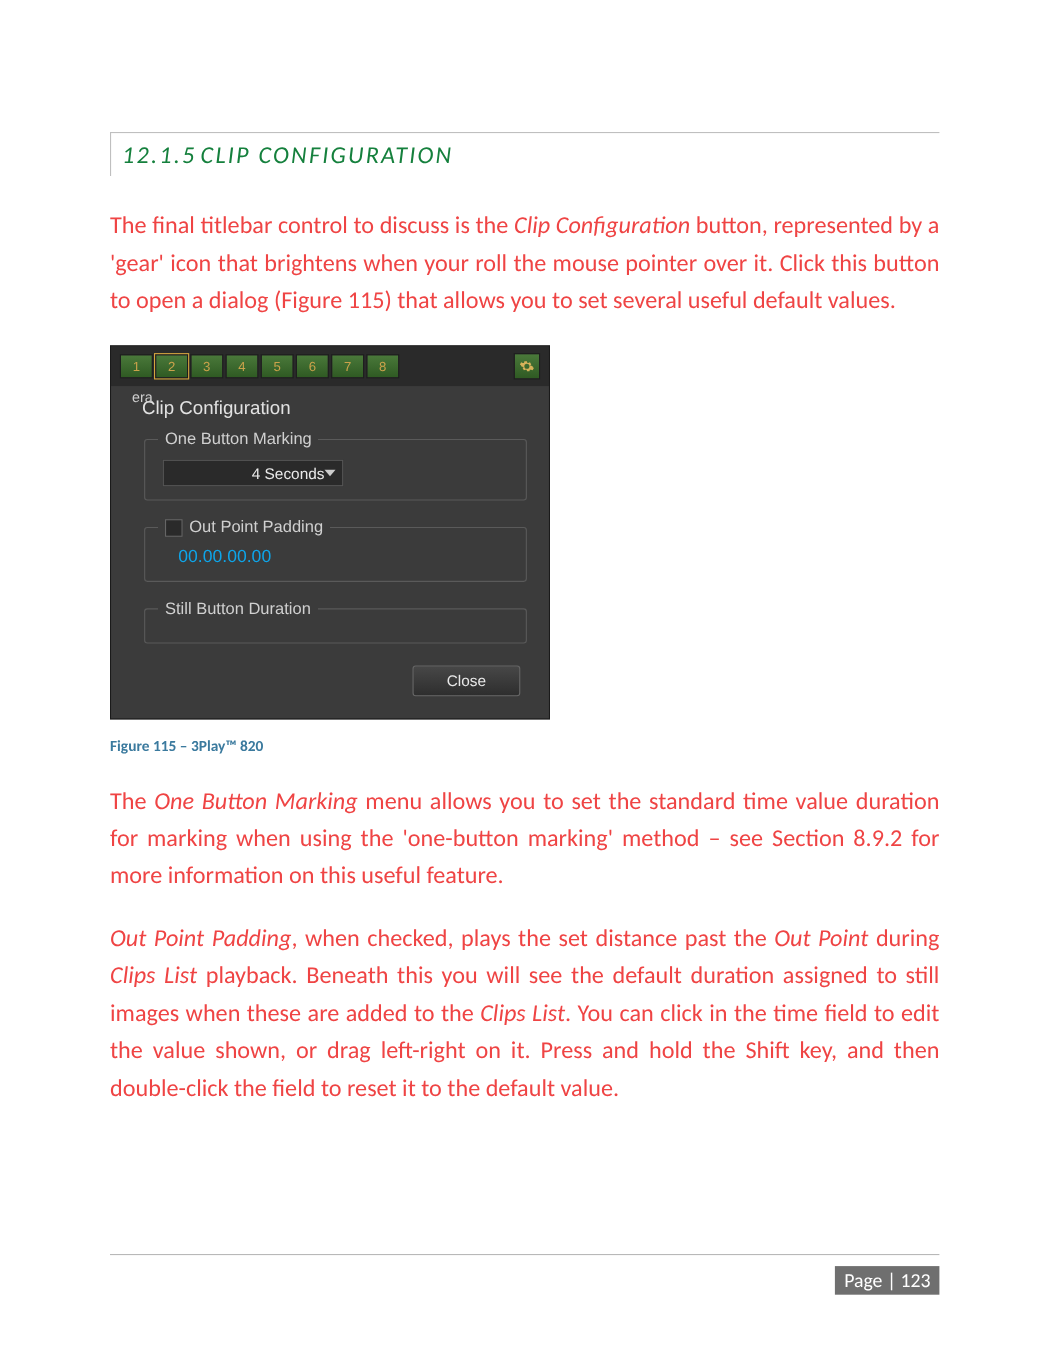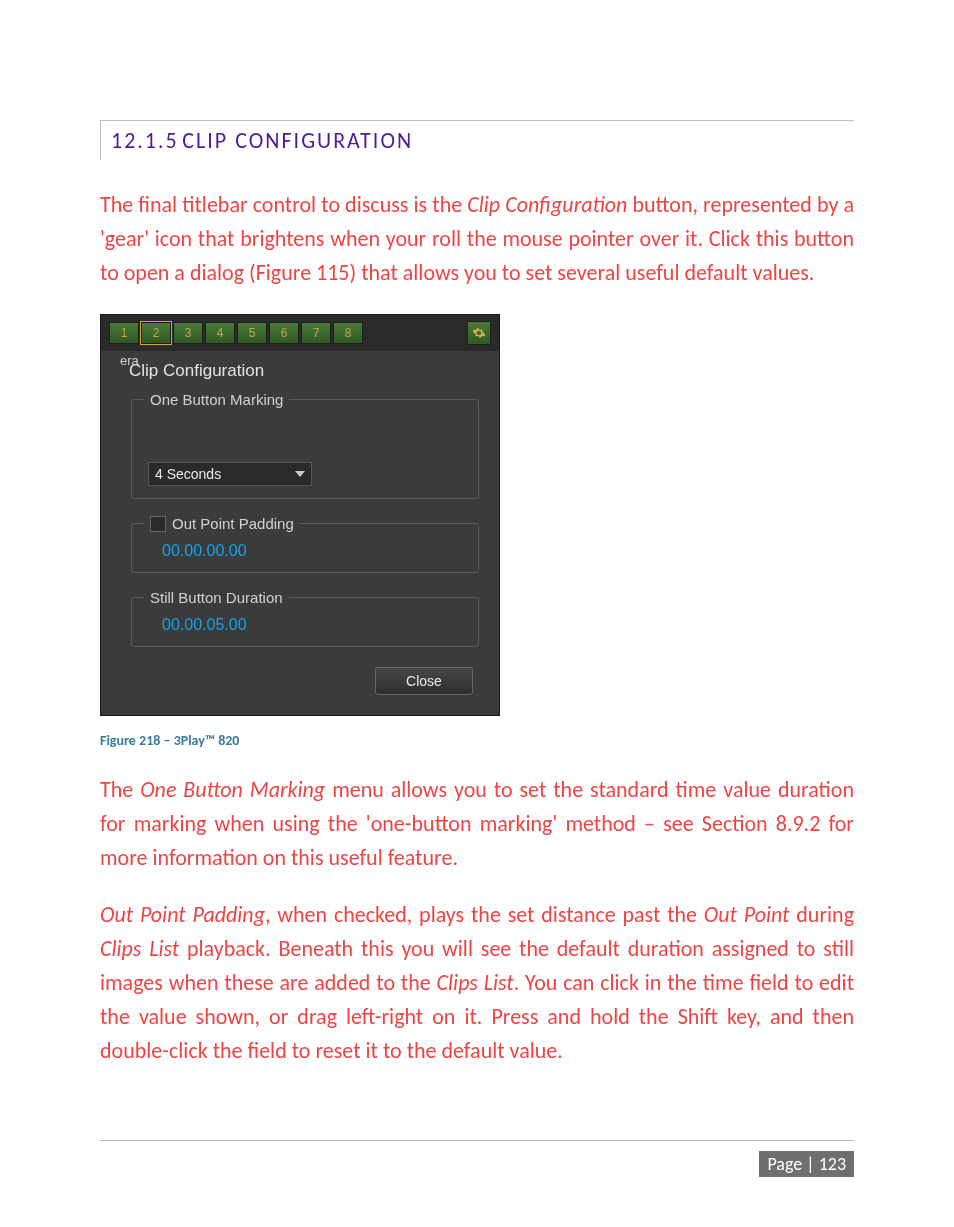--- a/index.html
+++ b/index.html
@@ -20,22 +20,23 @@
   
   .section-heading-wrap {
     border-top: 1px solid #bfbfbf;
     border-left: 1px solid #bfbfbf;
     padding: 6px 0 6px 10px;
     margin-bottom: 28px;
   }
   .section-heading {
     font-size: 22px;
     letter-spacing: 2px;
-    color: #4c1d95;
+    color: #15803d;
     font-weight: 400;
+    font-style: italic;
   }
 
   
   p.body {
     font-size: 22px;
     line-height: 1.55;
     color: #ef4444;
     text-align: justify;
     margin: 0 0 22px 0;
   }
@@ -131,30 +132,29 @@
     width: 14px;
     height: 14px;
     background: #2a2a2a;
     border: 1px solid #666;
     display: inline-block;
   }
 
   .dropdown {
     display: inline-flex;
     align-items: center;
-    justify-content: space-between;
+    justify-content: flex-end;
     width: 150px;
     height: 22px;
     background: #2a2a2a;
     border: 1px solid #555;
     color: #eaeaea;
     font-size: 14px;
     padding: 0 6px;
     margin-left: 4px;
-    margin-top: 44px;
   }
   .dropdown .tri {
     width: 0; height: 0;
     border-left: 5px solid transparent;
     border-right: 5px solid transparent;
     border-top: 6px solid #ccc;
   }
 
   .time-val {
     font-size: 16px;
@@ -247,32 +247,31 @@
         <fieldset class="fs">
           <legend>
             <span class="chk"></span>
             <span>Out Point Padding</span>
           </legend>
           <div class="time-val">00.00.00.00</div>
         </fieldset>
 
         <fieldset class="fs">
           <legend>Still Button Duration</legend>
-          <div class="time-val">00.00.05.00</div>
         </fieldset>
 
         <div class="close-row">
           <div class="close-btn">Close</div>
         </div>
       </div>
 
     </div>
   </div>
 
-  <div class="figure-caption">Figure 218 – 3Play™ 820</div>
+  <div class="figure-caption">Figure 115 – 3Play™ 820</div>
 
   <p class="body">
     <span>The </span><em>One Button Marking</em><span> menu allows you to set the standard time value duration for marking when using the 'one-button marking' method – see Section 8.9.2 for more information on this useful feature.</span>
   </p>
 
   <p class="body">
     <em>Out Point Padding</em><span>, when checked, plays the set distance past the </span><em>Out Point</em><span> during </span><em>Clips List</em><span> playback. Beneath this you will see the default duration assigned to still images when these are added to the </span><em>Clips List</em><span>.  You can click in the time field to edit the value shown, or drag left-right on it.  Press and hold the Shift key, and then double-click the field to reset it to the default value.</span>
   </p>
 
   <div class="footer-rule"></div>

